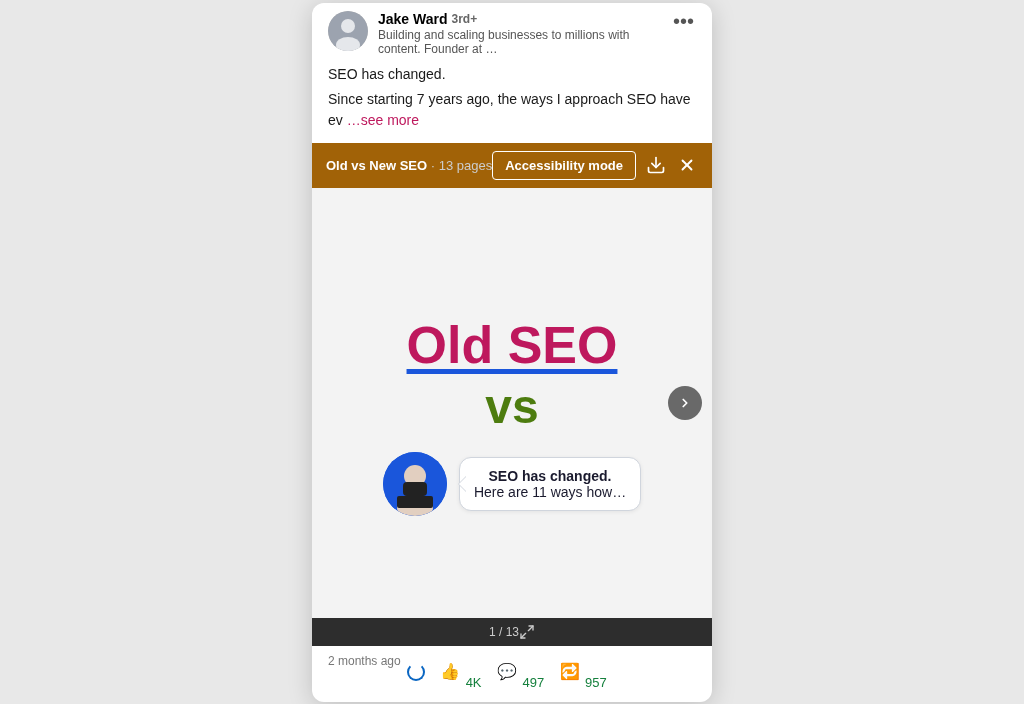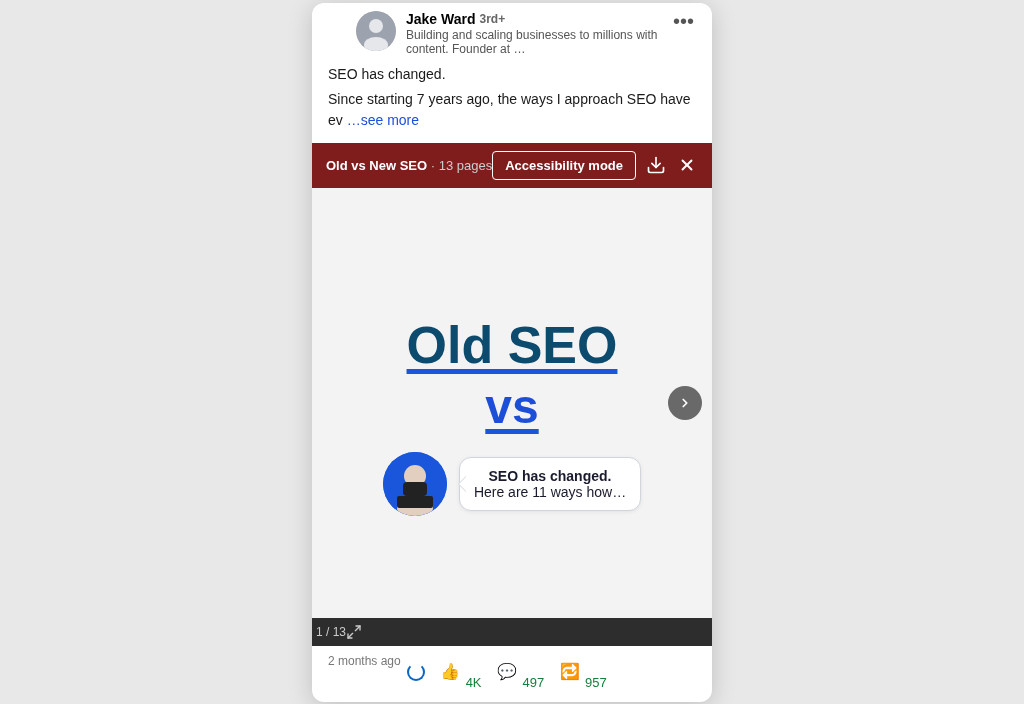--- a/index.html
+++ b/index.html
@@ -16,21 +16,20 @@
       border-radius: 12px;
       box-shadow: 0 4px 24px rgba(0,0,0,0.18);
       width: 400px;
       overflow: hidden;
     }
     .post-header {
       display: flex;
       align-items: flex-start;
       padding: 8px 16px 8px 16px;
       justify-content: space-between;
-      margin-left: 28px;
     }
     .post-header-left {
       display: flex;
       align-items: flex-start;
       gap: 10px;
     }
     .avatar {
       width: 40px;
       height: 40px;
       border-radius: 50%;
@@ -70,23 +69,23 @@
       line-height: 1;
       padding: 0 2px;
     }
     .post-text {
       padding: 0 16px 8px 16px;
       font-size: 14px;
       color: #1a1a1a;
       line-height: 1.5;
     }
     .post-text-line { margin-bottom: 4px; }
-    .see-more { color: #1d4ed8; cursor: pointer; }
+    .see-more { color: #be185d; cursor: pointer; }
     .document-bar {
-      background: #7f1d1d;
+      background: #a16207;
       display: flex;
       align-items: center;
       justify-content: space-between;
       padding: 8px 14px;
       color: #fff;
     }
     .document-title {
       font-size: 13px;
       font-weight: 600;
       color: #fff;
@@ -131,37 +130,36 @@
       padding: 30px 20px 30px 20px;
       min-height: 430px;
     }
     .slide-content {
       text-align: center;
       width: 100%;
     }
     .slide-title-1 {
       font-size: 52px;
       font-weight: 900;
-      color: #0c4a6e;
+      color: #be185d;
       line-height: 1.1;
       display: inline-block;
       text-decoration: underline;
       text-decoration-color: #1a56db;
       text-underline-offset: 6px;
       text-decoration-thickness: 5px;
       margin-bottom: 6px;
       margin-top: 28px;
     }
     .slide-vs {
       font-size: 48px;
       font-weight: 900;
-      color: #1d4ed8;
+      color: #4d7c0f;
       line-height: 1.2;
       display: inline-block;
-      text-decoration: underline;
       text-decoration-color: #1a56db;
       text-underline-offset: 6px;
       text-decoration-thickness: 5px;
       margin-bottom: 6px;
     }
     .slide-title-2 {
       font-size: 52px;
       font-weight: 900;
       color: #1a1a2e;
       line-height: 1.1;
@@ -235,21 +233,21 @@
       top: 50%;
       transform: translateY(-50%);
       border: 7px solid transparent;
       border-right-color: #fff;
     }
     .bubble-text-bold { font-weight: 700; }
     .slide-bottom-bar {
       background: #2d2d2d;
       display: flex;
       align-items: center;
-      justify-content: flex-start;
+      justify-content: center;
       padding: 6px 4px;
     }
     .page-counter { color: #ccc; font-size: 12px; }
     .fullscreen-btn {
       background: none;
       border: none;
       color: #ccc;
       cursor: pointer;
       font-size: 15px;
       display: flex;

